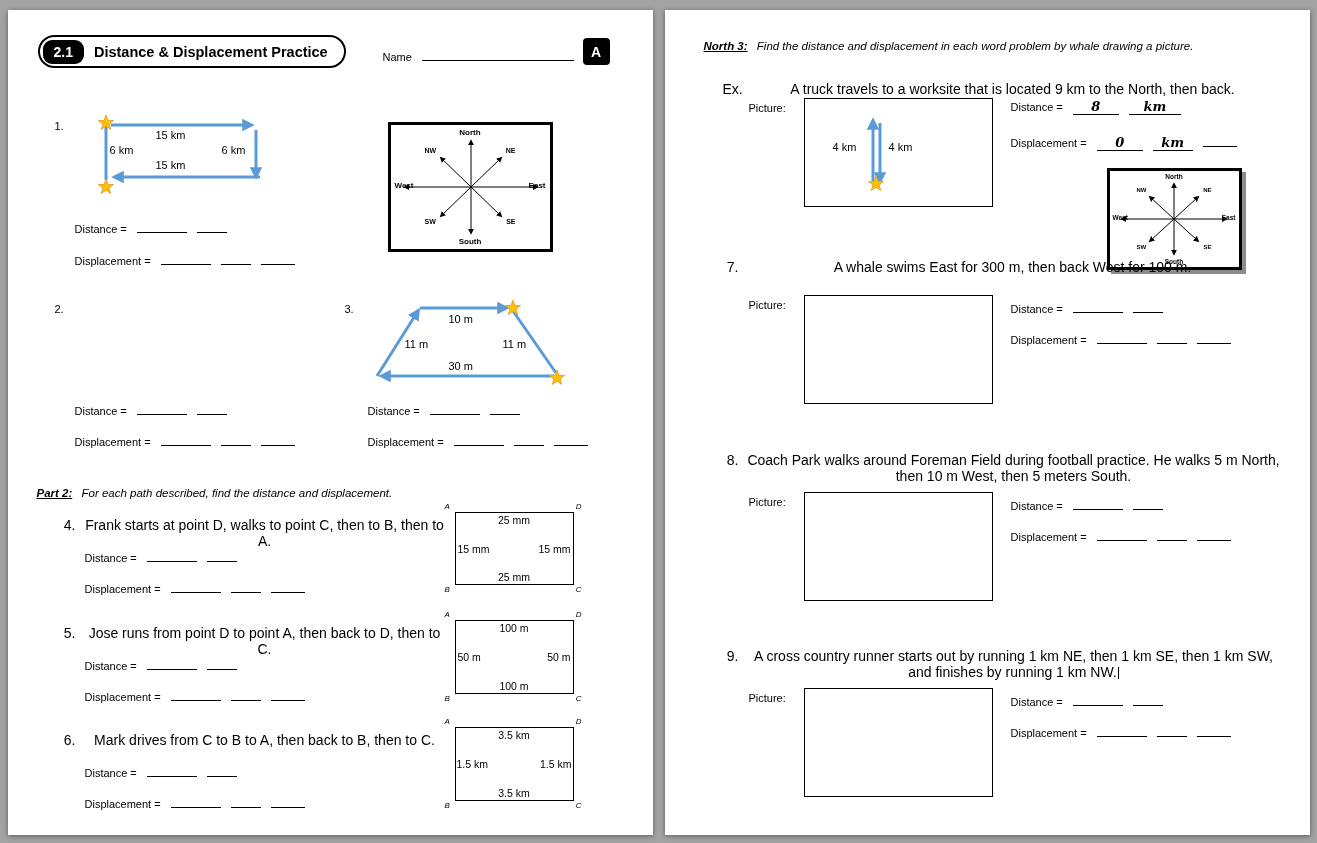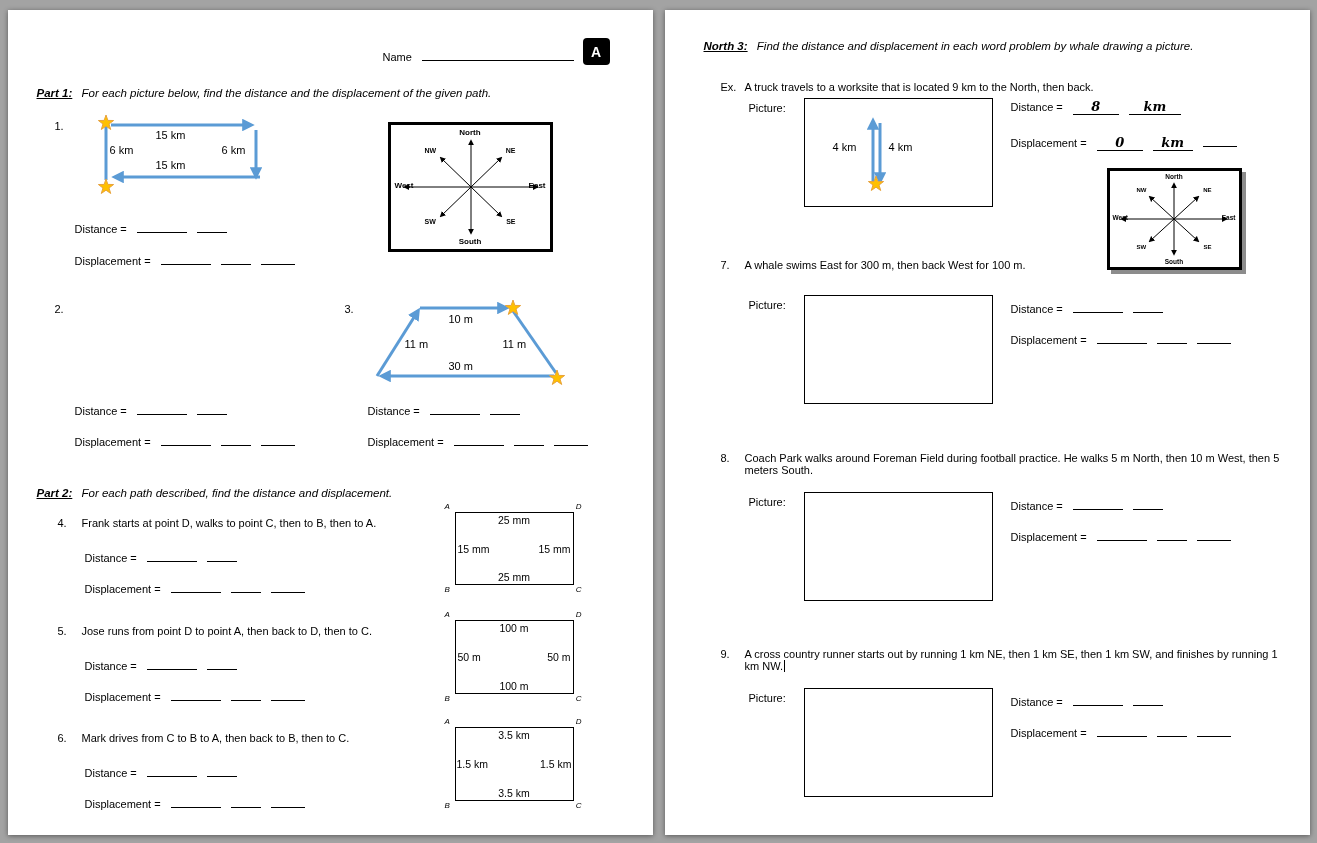--- a/index.html
+++ b/index.html
@@ -15,21 +15,21 @@
   .bl { display:inline-block; border-bottom:1px solid #000; height:14px; line-height:14px; margin-left:7px; vertical-align:baseline; }
   .ans { text-align:center; }
   .hw { font-family:"DejaVu Serif", serif; font-style:italic; font-weight:bold; font-size:13px; }
   .part-head { font-size:11.5px; white-space:nowrap; }
   .ph-label { font-weight:bold; font-style:italic; text-decoration:underline; }
   .ph-instr { font-style:italic; margin-left:6px; }
   .title-pill { display:flex; align-items:center; border:2px solid #000; border-radius:18px; height:33px; padding:0 16px 0 3px; background:#fff; box-sizing:border-box; }
   .badge21 { background:#000; color:#fff; font-weight:bold; font-size:14px; padding:4px 11px; border-radius:9px; }
   .title-text { font-weight:bold; font-size:14.5px; margin-left:10px; white-space:nowrap; }
   .corner-a { width:27px; height:27px; background:#000; color:#fff; font-weight:bold; font-size:14px; display:flex; align-items:center; justify-content:center; border-radius:4px; }
-  .prob { display:flex; font-size:11px; }
+  .prob { display:flex; font-size:14px;text-align:center; }
   .num { width:24px; flex:0 0 auto; }
   .ptext { flex:1; }
   .fig { position:absolute; }
   .flab { position:absolute; font-size:11px; white-space:nowrap; }
   .bl3 { stroke:#5B9BD5; stroke-width:3; fill:none; }
   .ck { stroke:#000; stroke-width:1; fill:none; }
   .compass { position:absolute; background:#fff; border:3px solid #000; box-sizing:content-box; }
   .shadowed { box-shadow:4px 4px 0 rgba(0,0,0,.45); }
   .clab { position:absolute; font-weight:bold; }
   .picbox { position:absolute; border:1px solid #000; background:#fff; }
@@ -56,32 +56,32 @@
     <g id="star">
         <path d="M0,-8 L1.88,-2.59 7.61,-2.47 3.04,0.99 4.7,6.47 0,3.2 -4.7,6.47 -3.04,0.99 -7.61,-2.47 -1.88,-2.59 Z" fill="#FFC000" stroke="#E8A33D" stroke-width="1"></path>
       </g>
   </defs>
 </svg>
 
 <div class="viewport">
 
   <div class="page">
 
+    <div class="abs title-pill" style="left:30px;top:25px">
+      <span class="badge21">2.1</span>
+      <span class="title-text">Distance &amp; Displacement Practice</span>
+    </div>
     <div class="abs line" style="left:375px;top:36px">
       <span>Name</span>
       <span class="bl" style="width:152px"></span>
     </div>
     <div class="abs corner-a" style="left:575px;top:28px">
       <span>A</span>
     </div>
 
-    <div class="abs part-head" style="left:29px;top:77px">
-      <span class="ph-label">Part 1:</span>
-      <span class="ph-instr">For each picture below, find the distance and the displacement of the given path.</span>
-    </div>
 
     <span class="abs line" style="left:47px;top:110px">1.</span>
     <div class="fig" style="left:86px;top:100px;width:200px;height:95px">
       <svg width="200" height="95">
         <line class="bl3" x1="12" y1="16" x2="12" y2="70"></line>
         <line class="bl3" x1="17" y1="15" x2="157" y2="15" marker-end="url(#ab)"></line>
         <line class="bl3" x1="162" y1="20" x2="162" y2="66" marker-end="url(#ab)"></line>
         <line class="bl3" x1="166" y1="67" x2="21" y2="67" marker-end="url(#ab)"></line>
         <use href="#star" x="12" y="13"></use>
         <use href="#star" x="12" y="77"></use>

